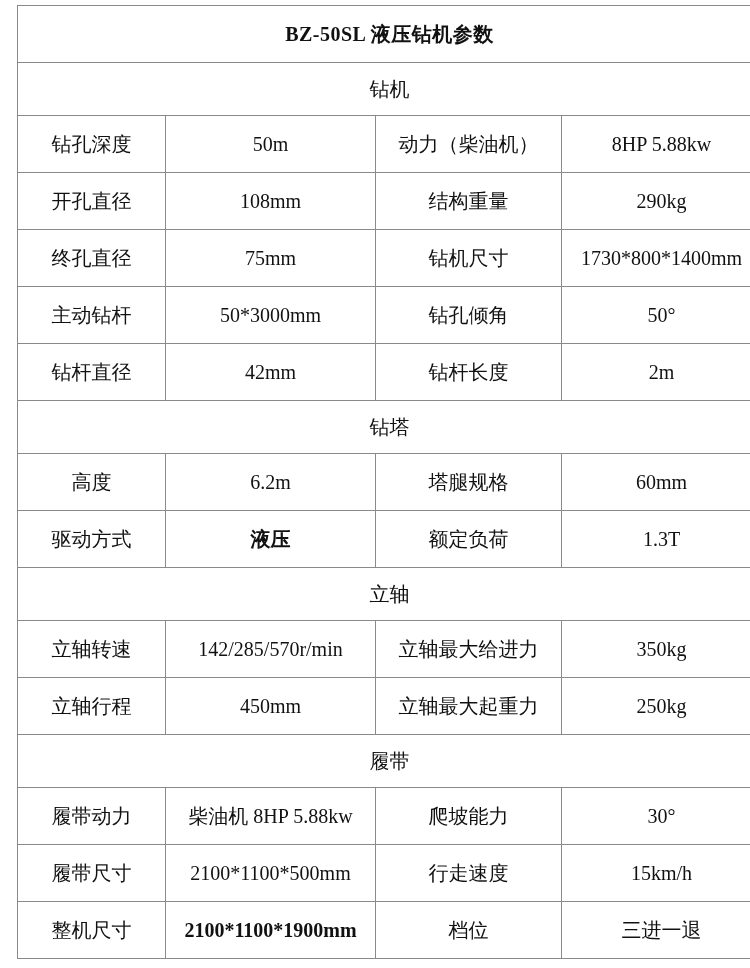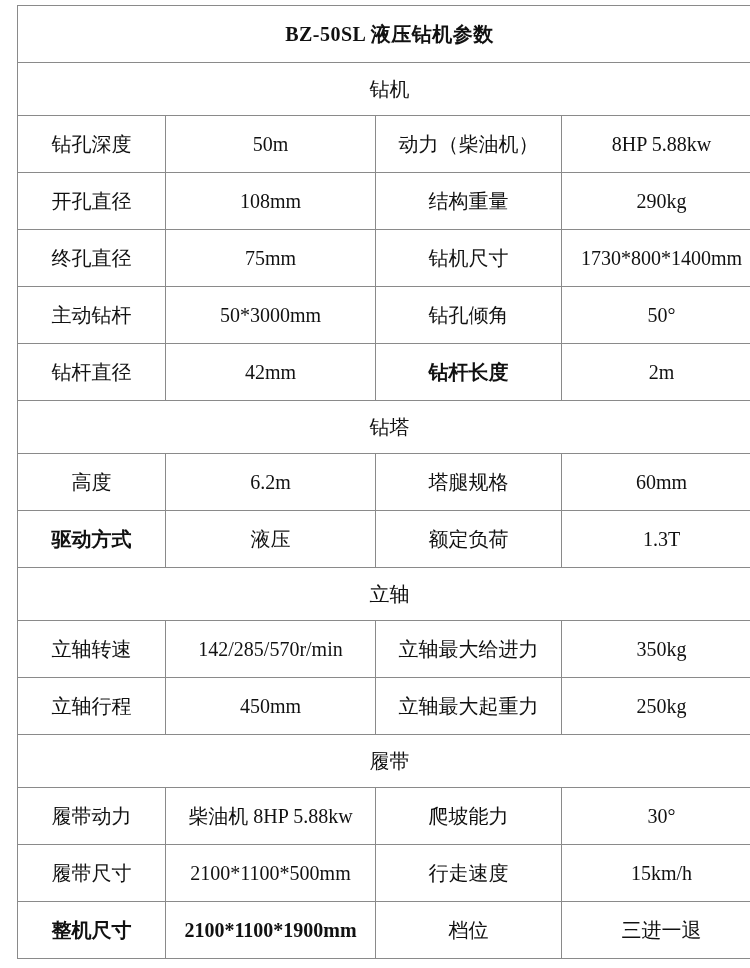--- a/index.html
+++ b/index.html
@@ -48,27 +48,27 @@
     font-size: 21px;
     height: 52px;
   }
   .row-cell {
     height: 56px;
   }
   .label-cell {
     font-size: 21px;
   }
   .label-bold {
-    font-weight: bold;
+    font-weight: normal;
   }
   .value-cell {
     font-size: 20px;
   }
   .value-bold {
-    font-weight: normal;
+    font-weight: bold;
     font-size: 21px;
   }
   .small-val {
     font-size: 19px;
   }
   .tight-val {
     font-size: 18px;
     font-weight: bold;
   }
   col.c1 { width: 148px; }

